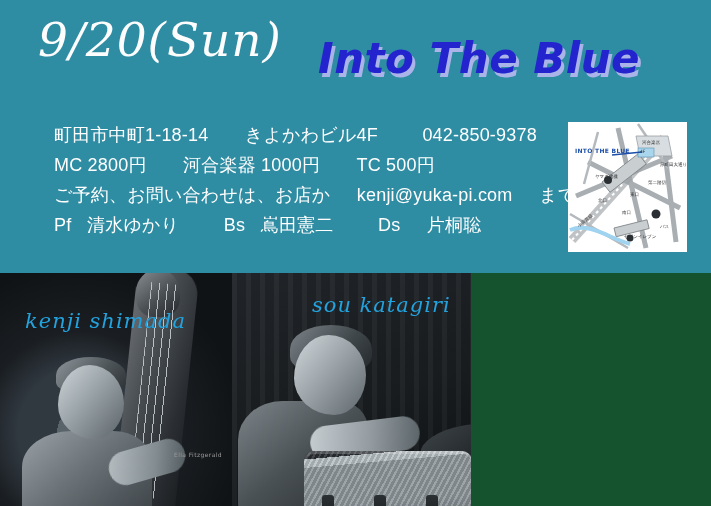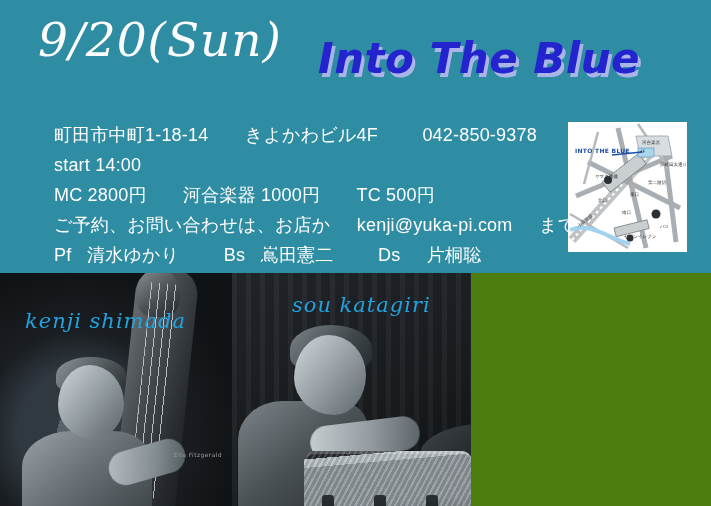--- a/index.html
+++ b/index.html
@@ -9,21 +9,21 @@
   }
   body {
     font-family: "Liberation Sans", sans-serif;
   }
 
   #poster {
     position: relative;
     width: 711px;
     height: 506px;
     overflow: hidden;
-    background: #4d7c0f;
+    background: #14532d;
   }
 
   
   .info-panel {
     position: absolute;
     left: 0;
     top: 0;
     width: 711px;
     height: 273px;
     background: #2e8ca3;
@@ -131,21 +131,21 @@
     font-family: "DejaVu Serif", serif;
     font-style: italic;
     font-size: 21px;
     color: #23a3de;
     letter-spacing: 1px;
     white-space: nowrap;
     z-index: 5;
   }
   .p1 .sig { left: 60px; top: 402px; top: auto; bottom: 68px; }
   .p2 .sig { left: 25px; top: 36px; }
-  .p3 .sig { left: 60px; top: 20px; }
+  .p3 .sig { left: 80px; top: 20px; }
 
   .credit {
     position: absolute;
     right: 10px;
     top: 178px;
     font-family: "DejaVu Sans", sans-serif;
     font-size: 6px;
     color: #9a9a9a;
     letter-spacing: 0.4px;
     z-index: 4;
@@ -304,23 +304,20 @@
     <div class="details">
 
       <div class="line">
         <span>町田市中町1-18-14</span>
         <span class="gap2"></span>
         <span>きよかわビル4F</span>
         <span class="gap3"></span>
         <span>042-850-9378</span>
       </div>
 
-      <div class="line">
-        <span>start 14:00</span>
-      </div>
 
       <div class="line">
         <span>MC 2800円</span>
         <span class="gap2"></span>
         <span>河合楽器 1000円</span>
         <span class="gap2"></span>
         <span>TC 500円</span>
       </div>
 
       <div class="line">

